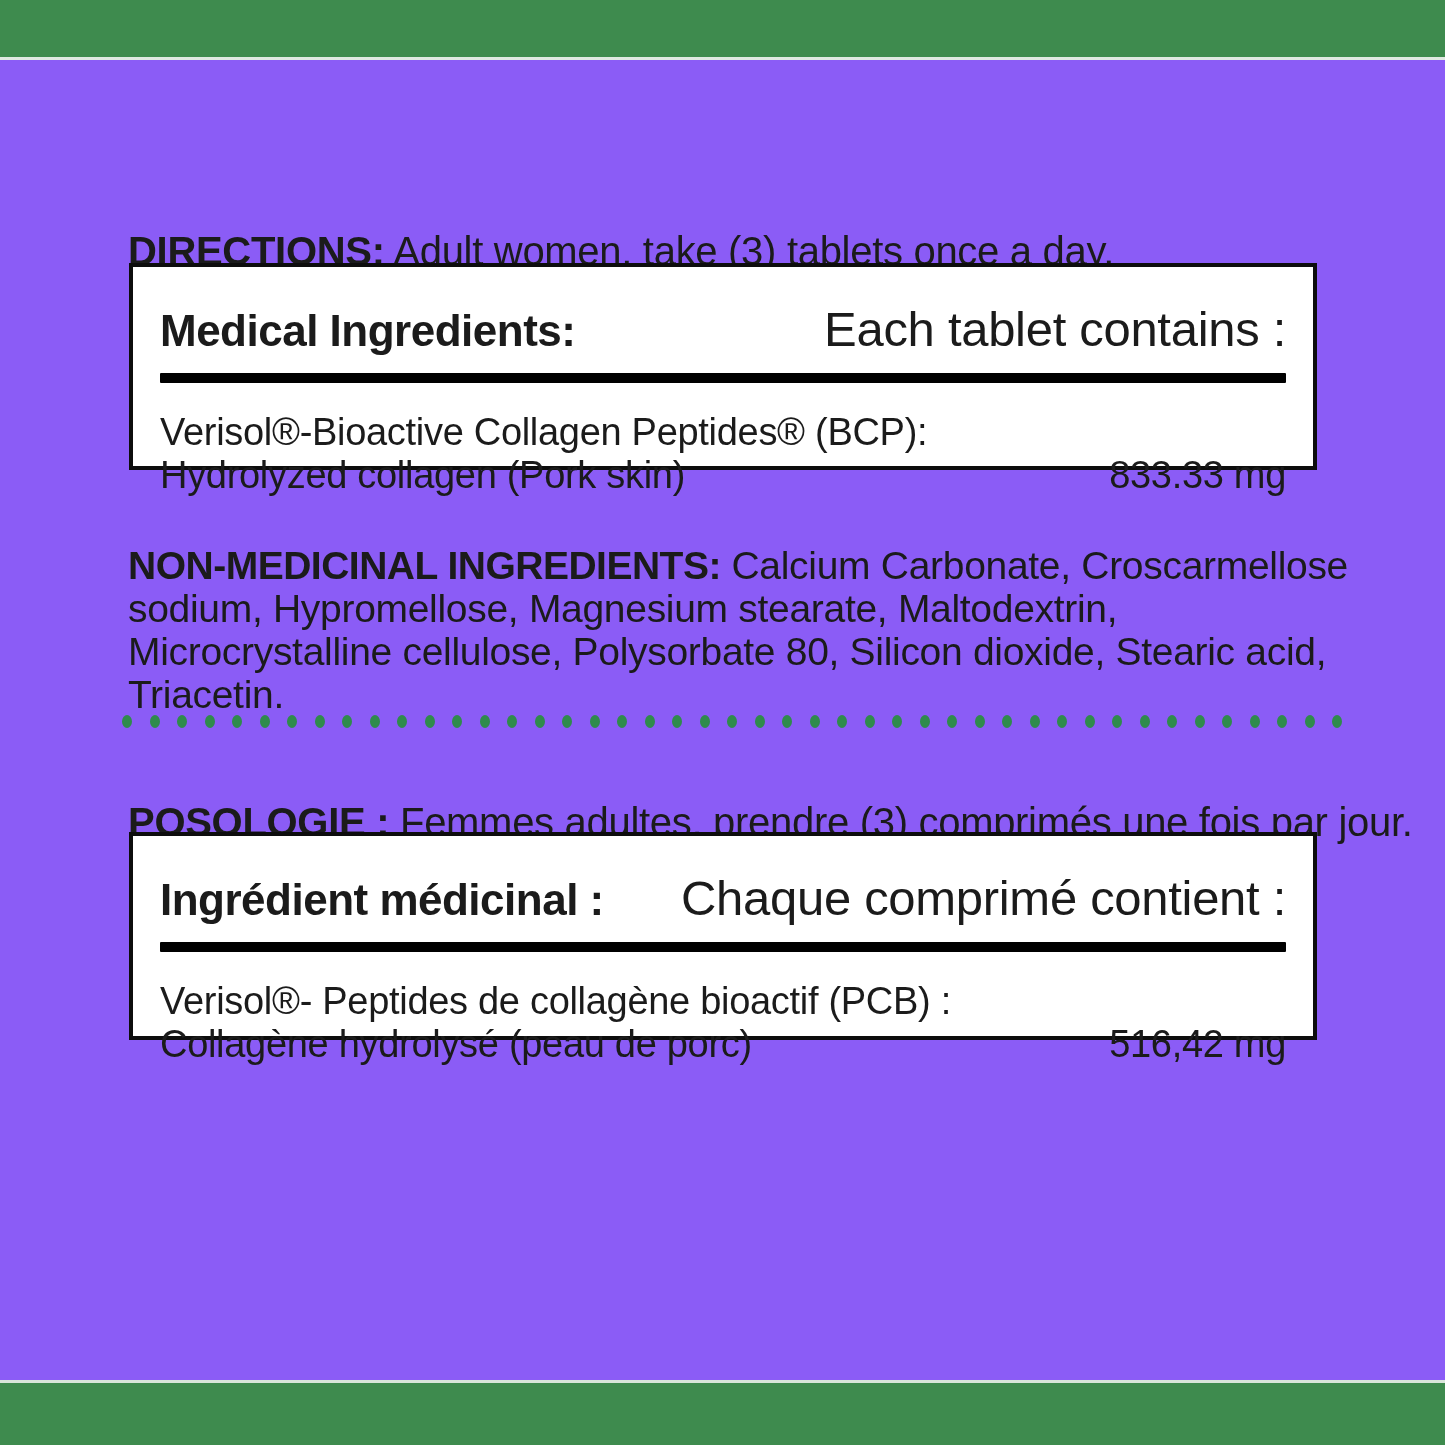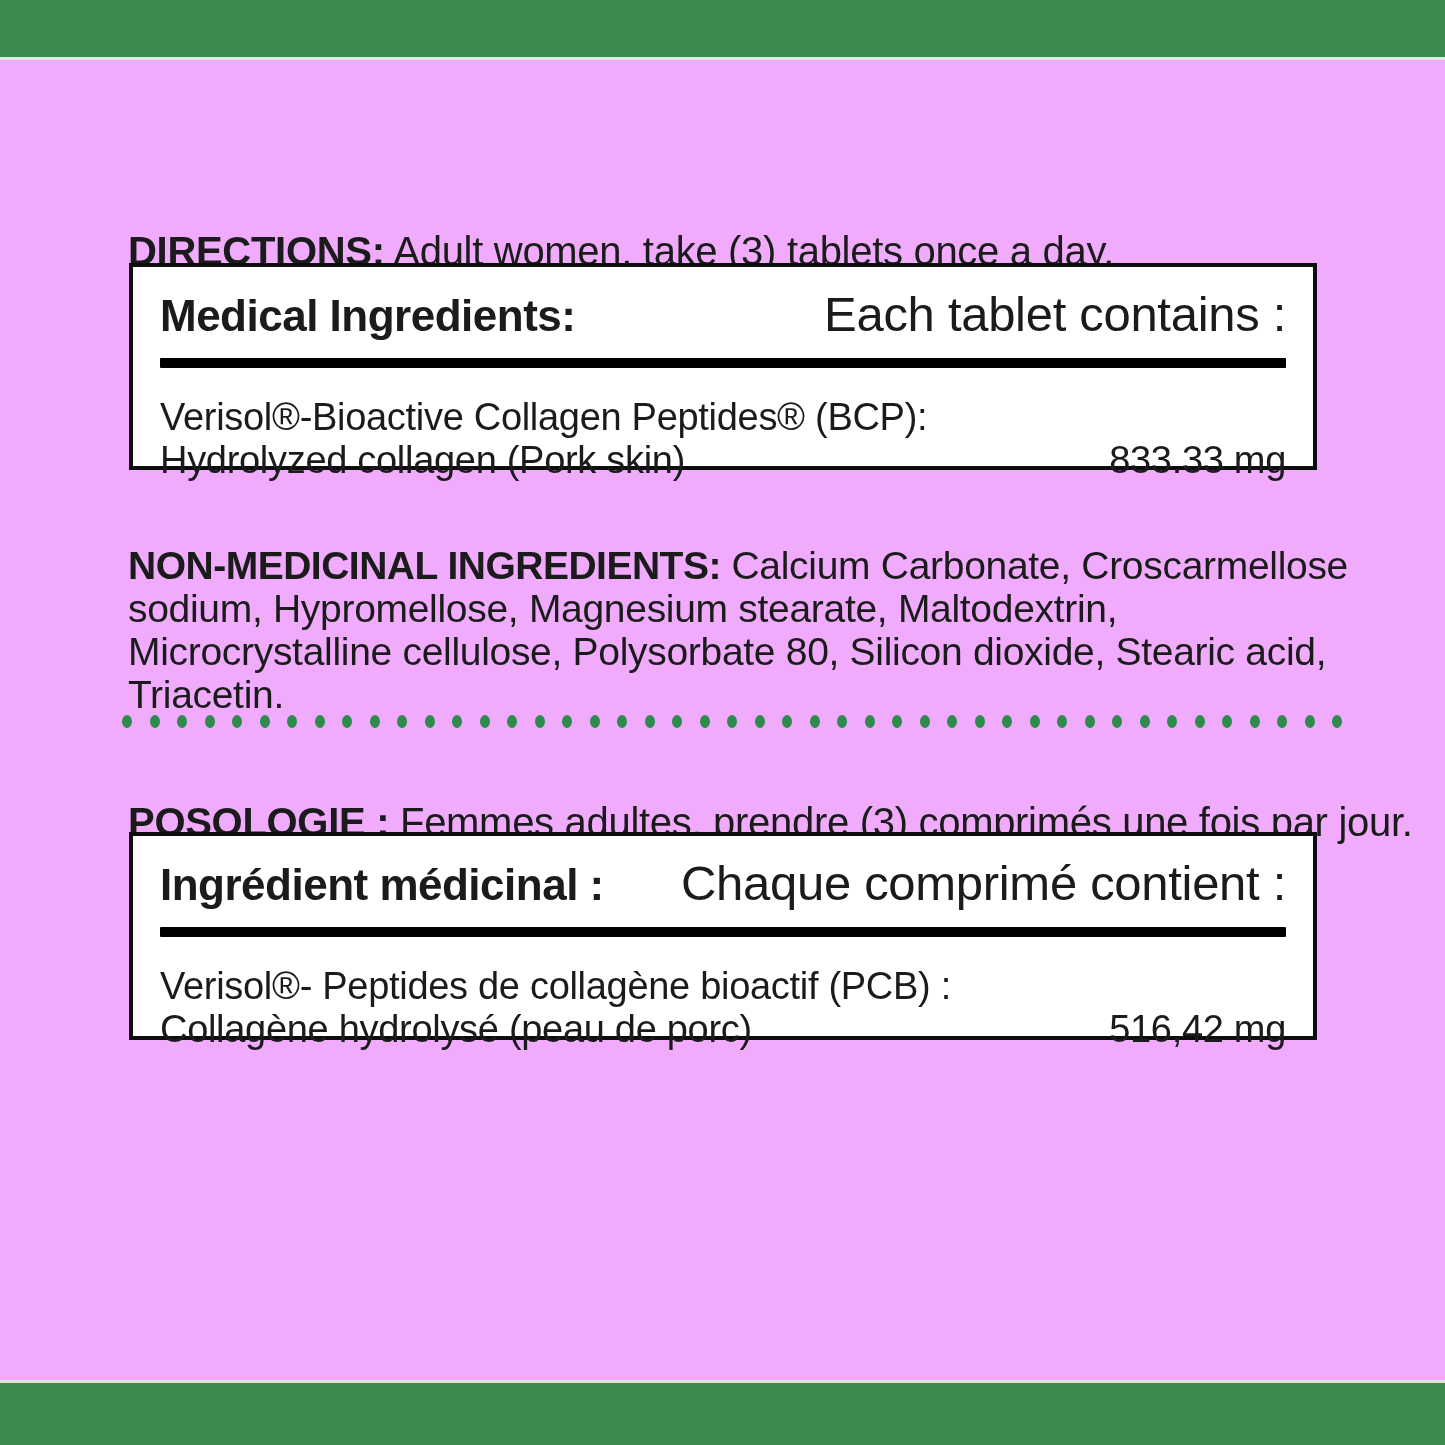--- a/index.html
+++ b/index.html
@@ -9,21 +9,21 @@
     height: 1445px;
     background: #ffffff;
     overflow: hidden;
     font-family: "Liberation Sans", sans-serif;
     color: #1b1b1b;
   }
   #label-panel {
     position: relative;
     width: 1445px;
     height: 1445px;
-    background: #f0abfc;
+    background: #8b5cf6;
   }
   .band {
     position: absolute;
     left: 0;
     width: 1445px;
     background: var(--bar-green, #3E8B4E);
   }
   #top-band { top: 0; height: 57px; border-bottom: 3px solid #dfe9e1; }
   #bottom-band { bottom: 0; height: 62px; border-top: 3px solid #d8e6da; }
 
@@ -46,21 +46,21 @@
     padding: 14px 27px 0 27px;
     background: #ffffff;
   }
   #facts-box-en { top: 263px; height: 185px; }
   #facts-box-fr { top: 832px; height: 186px; }
 
   .facts-header {
     display: flex;
     justify-content: space-between;
     align-items: baseline;
-    margin-top: 5px;
+    margin-top: 20px;
   }
   .facts-title {
     font-size: 44px;
     font-weight: 700;
     letter-spacing: -0.5px;
   }
   .facts-amount-header {
     font-size: 49px;
     letter-spacing: -0.3px;
   }

